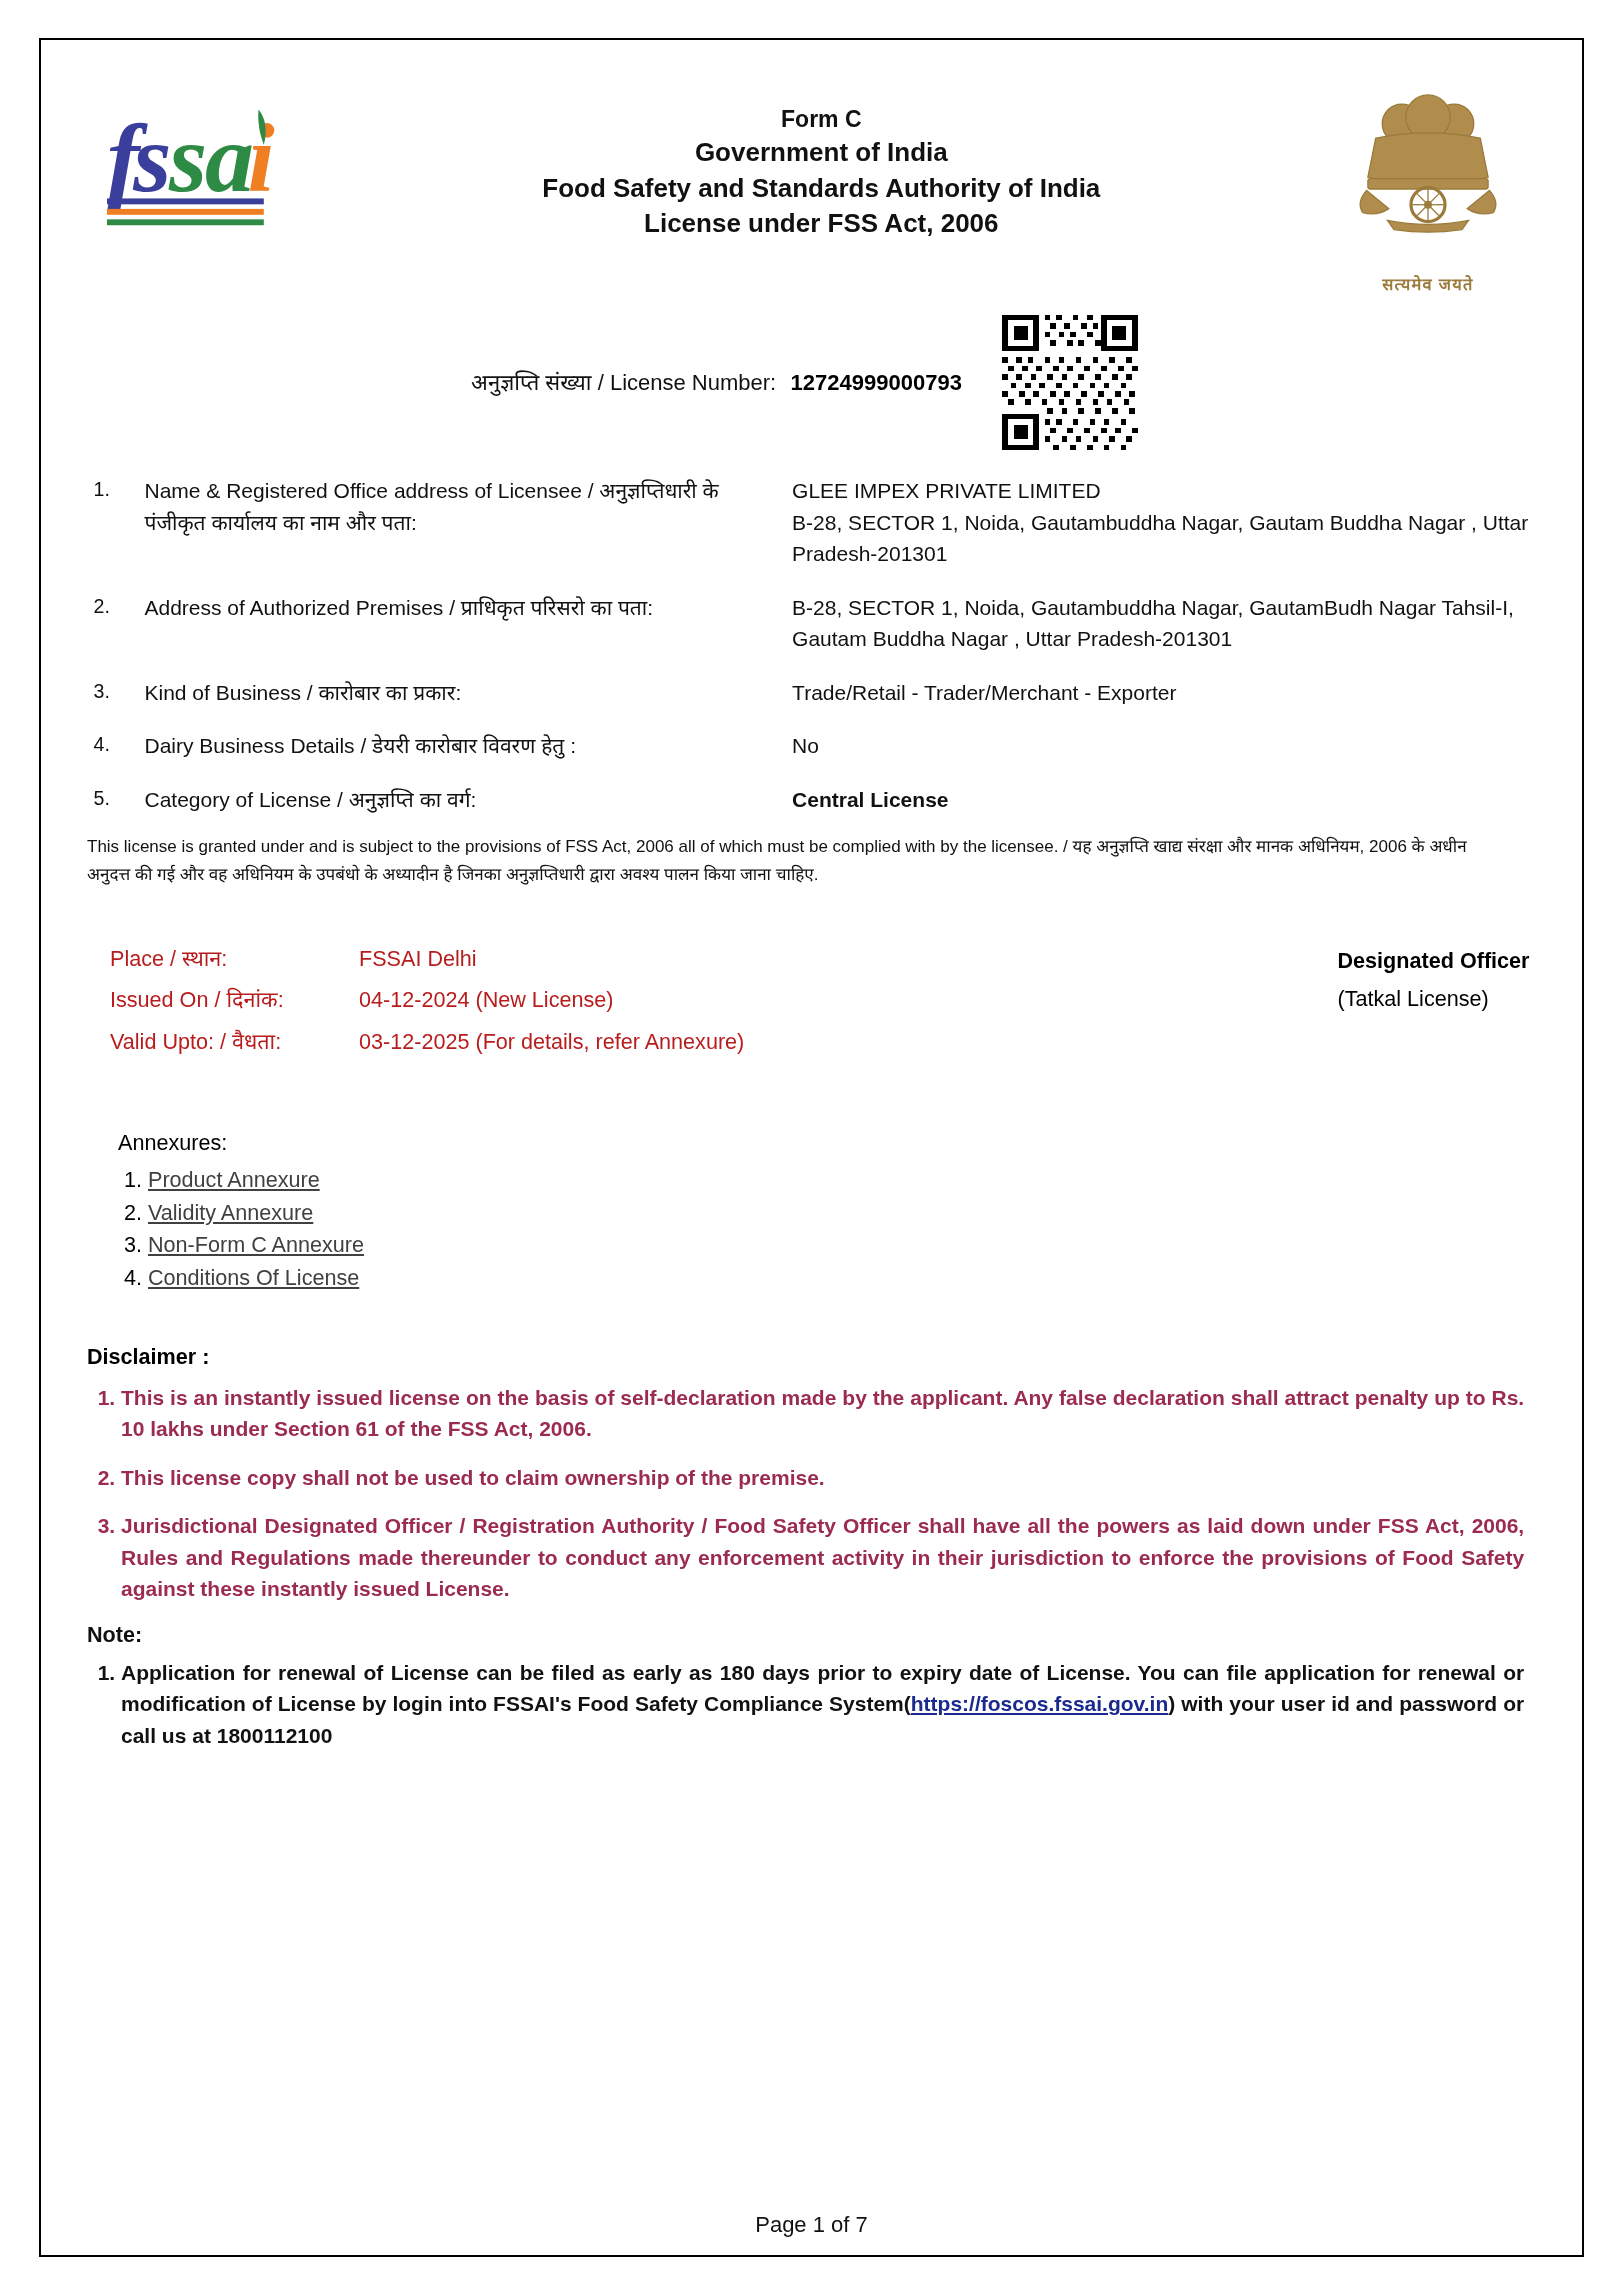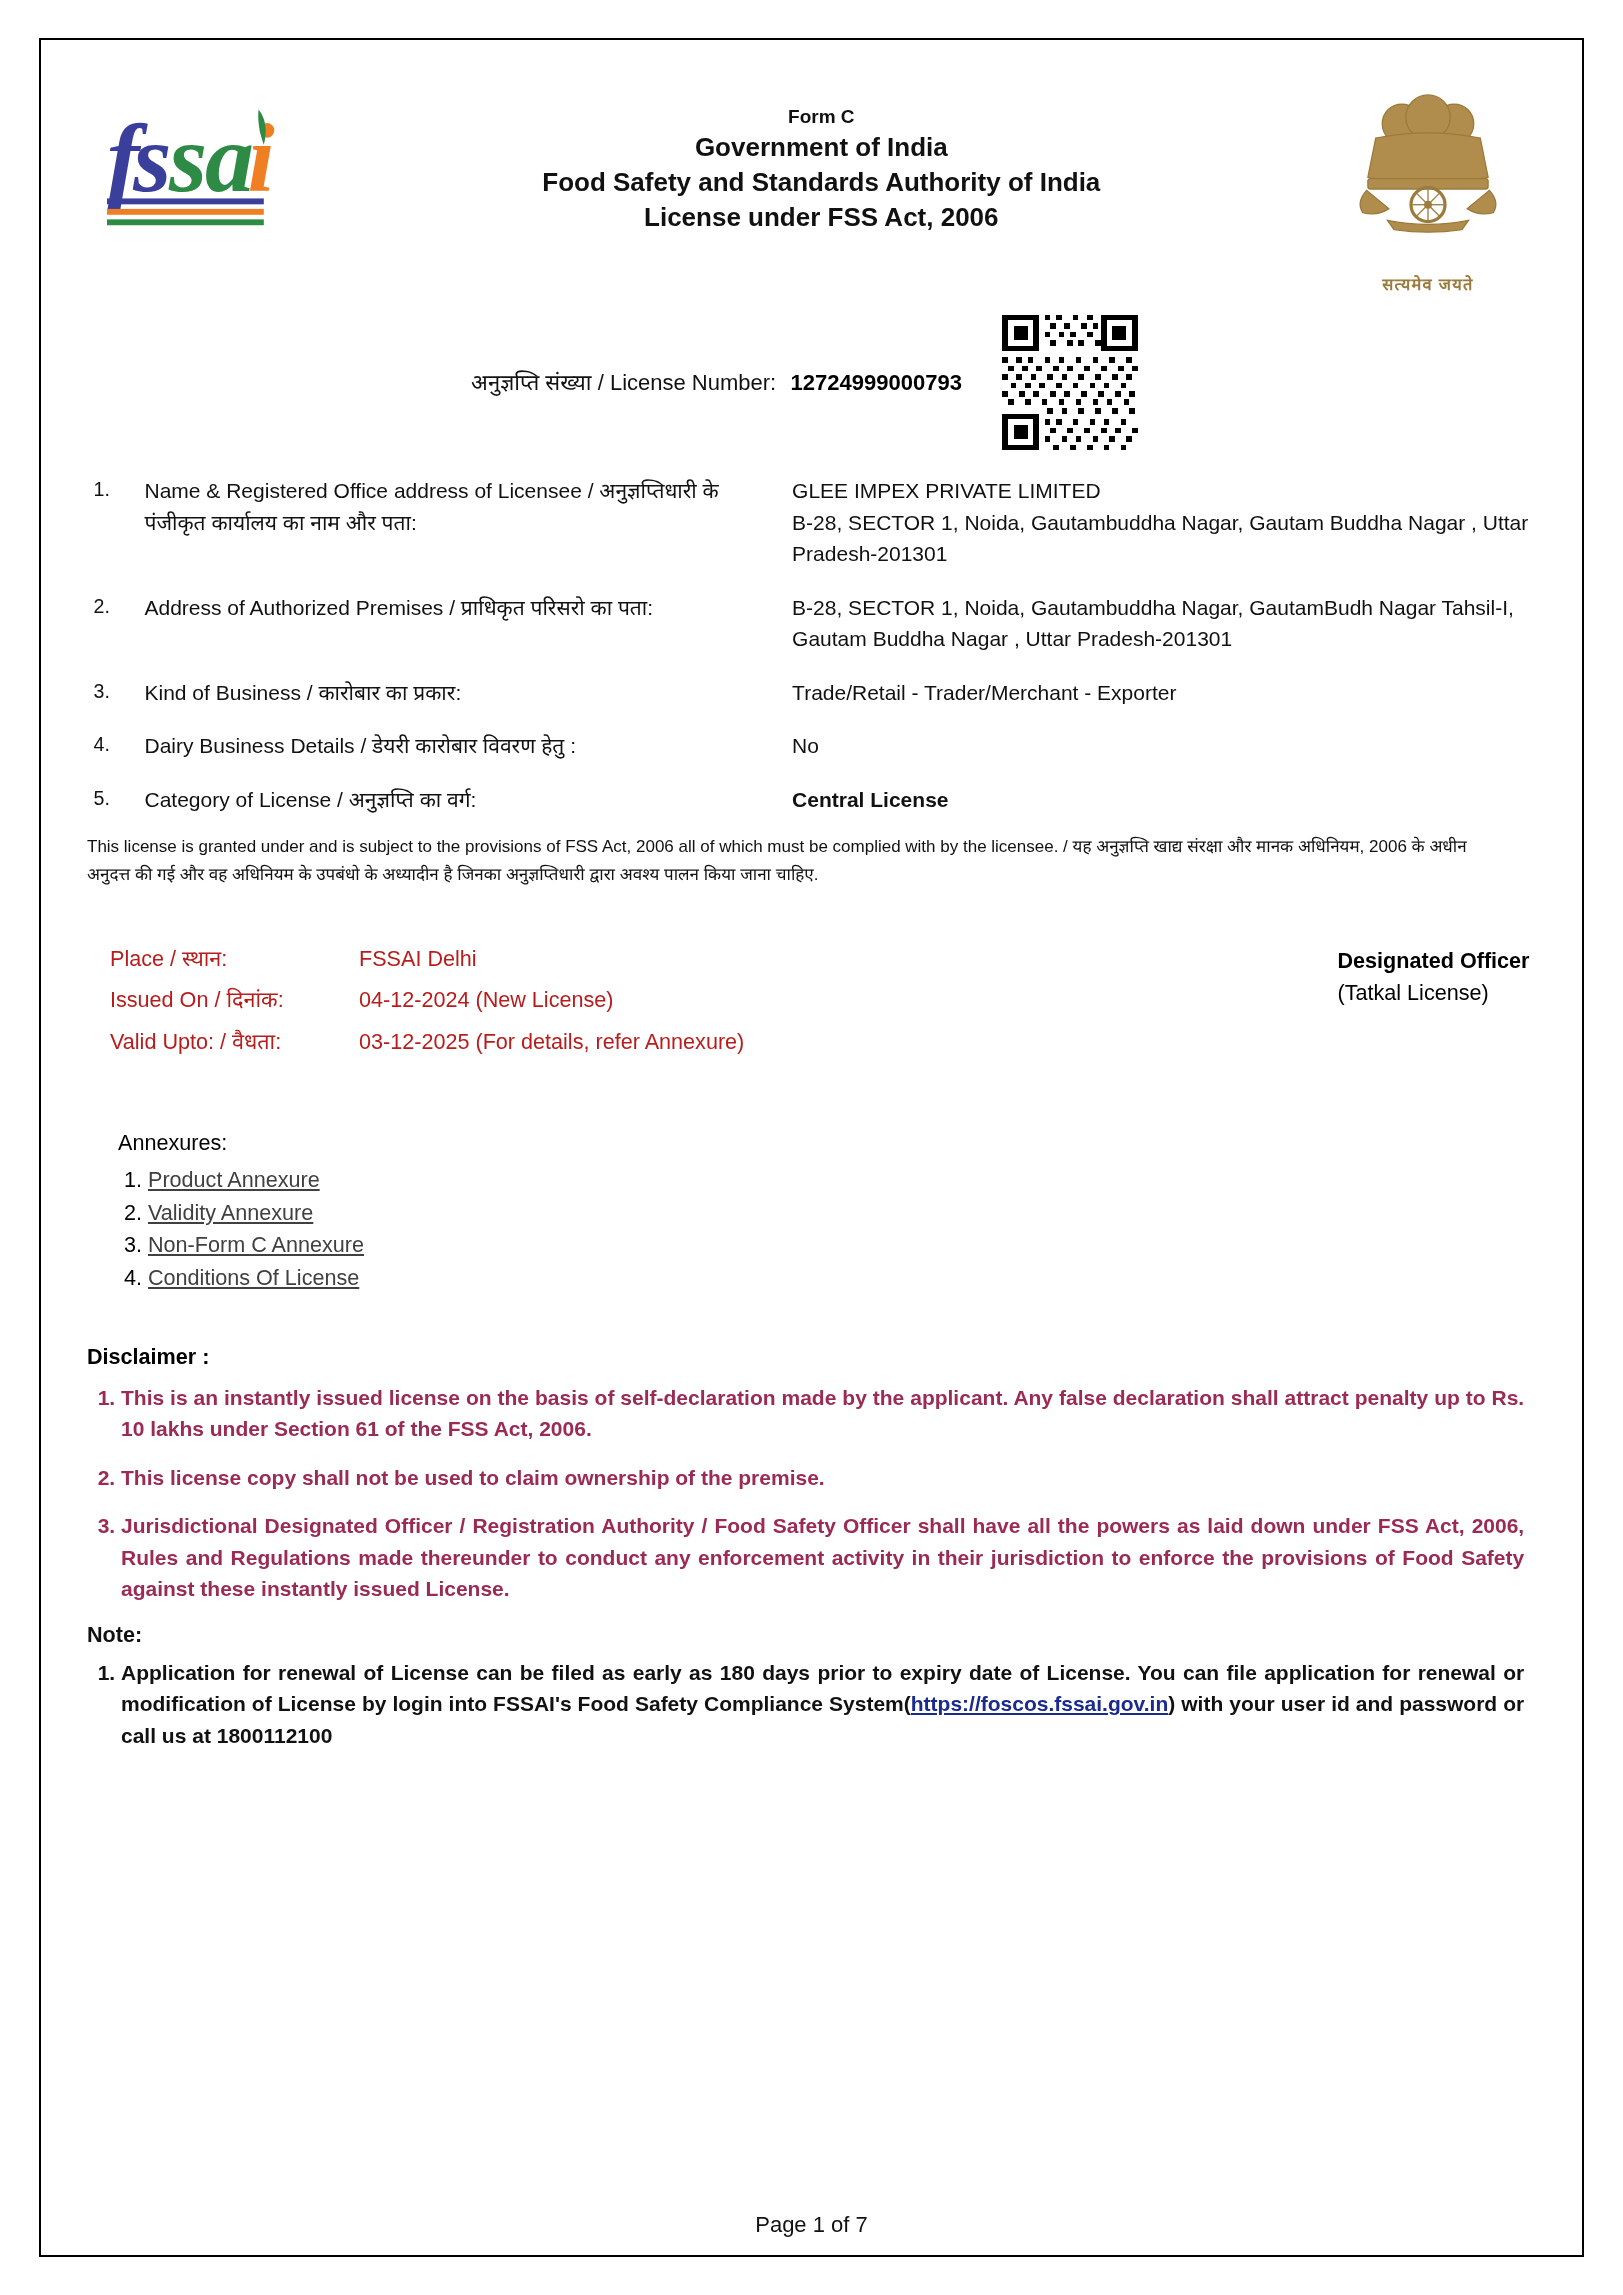--- a/index.html
+++ b/index.html
@@ -46,21 +46,21 @@
     flex: 1;
     text-align: center;
     padding-top: 18.3px;
   }
   .title-block div {
     font-weight: bold;
     font-size: 26px;
     line-height: 1.36;
     color: #111;
   }
-  .title-block .t1 { font-size: 19px; }
+  .title-block .t1 { font-size: 23px; }
 
   .emblem {
     width: 216px;
     text-align: center;
     padding-top: 6.5px;
   }
   .emblem svg { display: block; margin: 0 auto; }
   .emblem .motto {
     font-size: 16.4px;
     letter-spacing: 1.3px;
@@ -141,21 +141,21 @@
     color: #b91c1c;
     margin-left: 23px;
   }
   .place-row .k { width: 249px; }
   .place-row .v { }
   .place-right {
     text-align: left;
     font-size: 21.6px;
     padding-right: 6.5px;
   }
-  .place-right .officer { font-weight: bold; margin-bottom: 6px; }
+  .place-right .officer { font-weight: bold; margin-bottom: 12px; }
   .place-right .tatkal { }
 
   
   .annex {
     margin-top: 58px;
     padding-left: 31px;
   }
   .annex .head {
     font-weight: normal;
     font-size: 21.6px;

